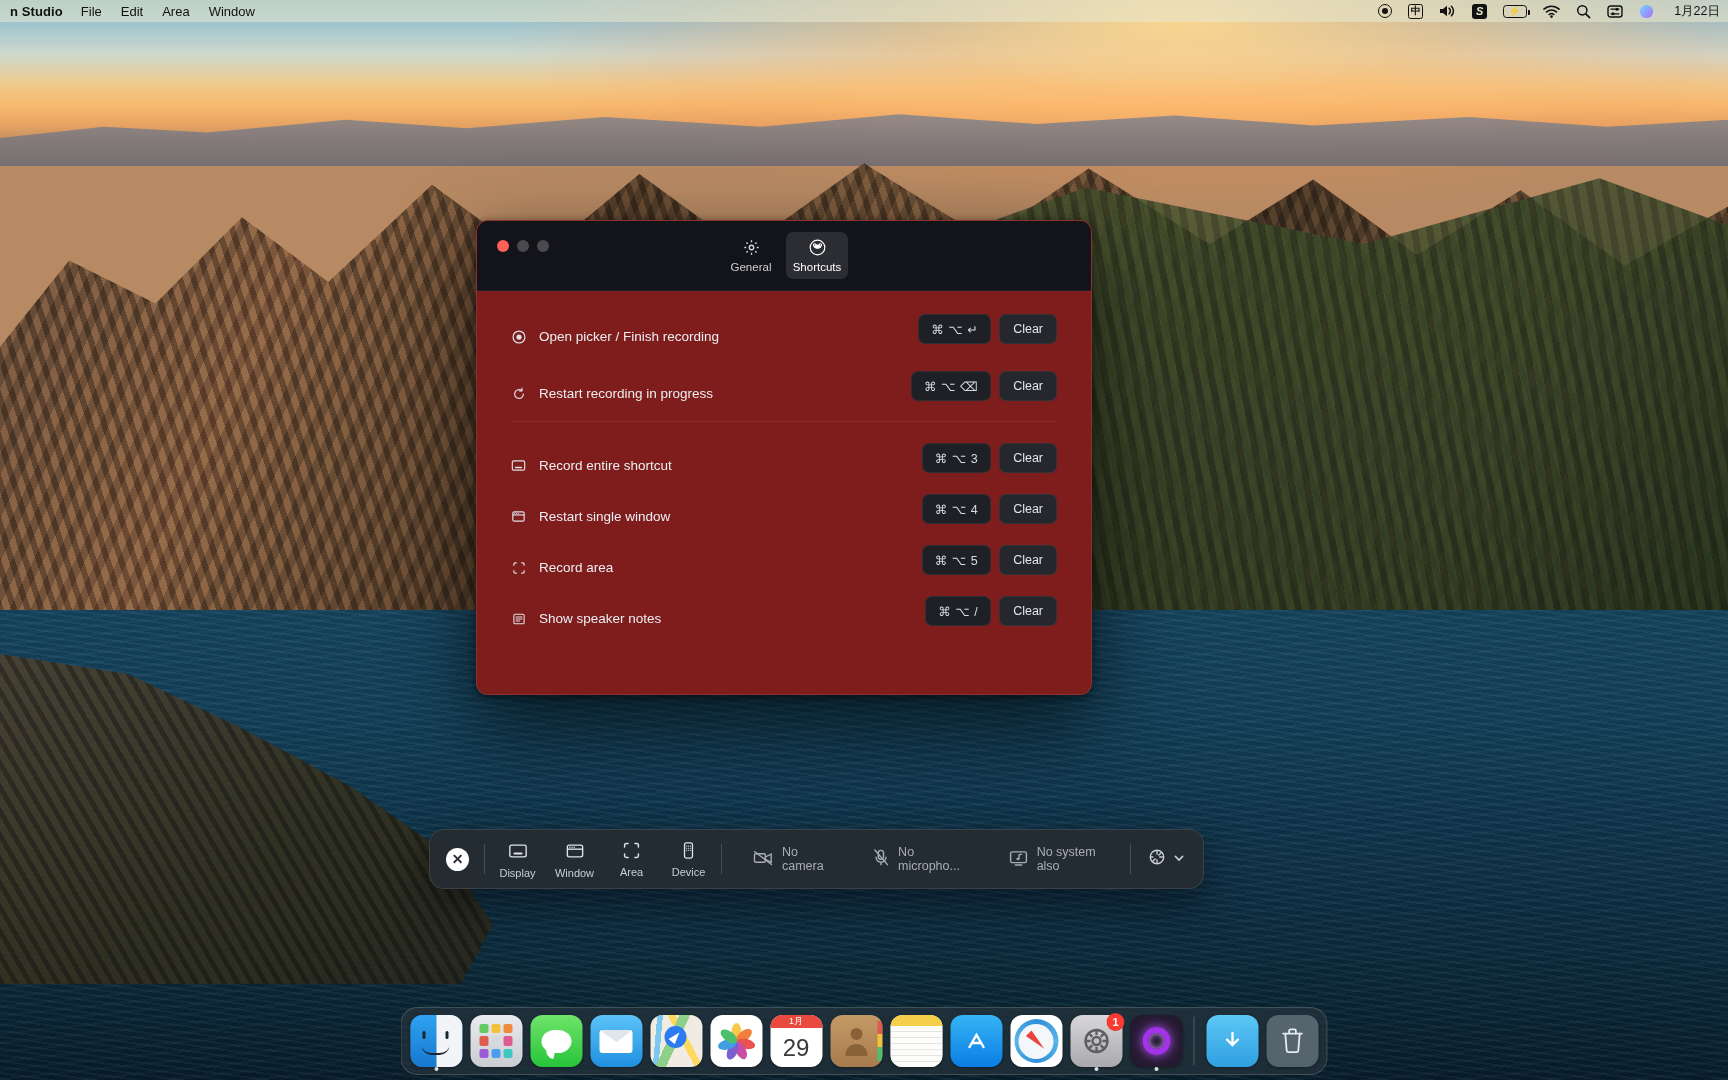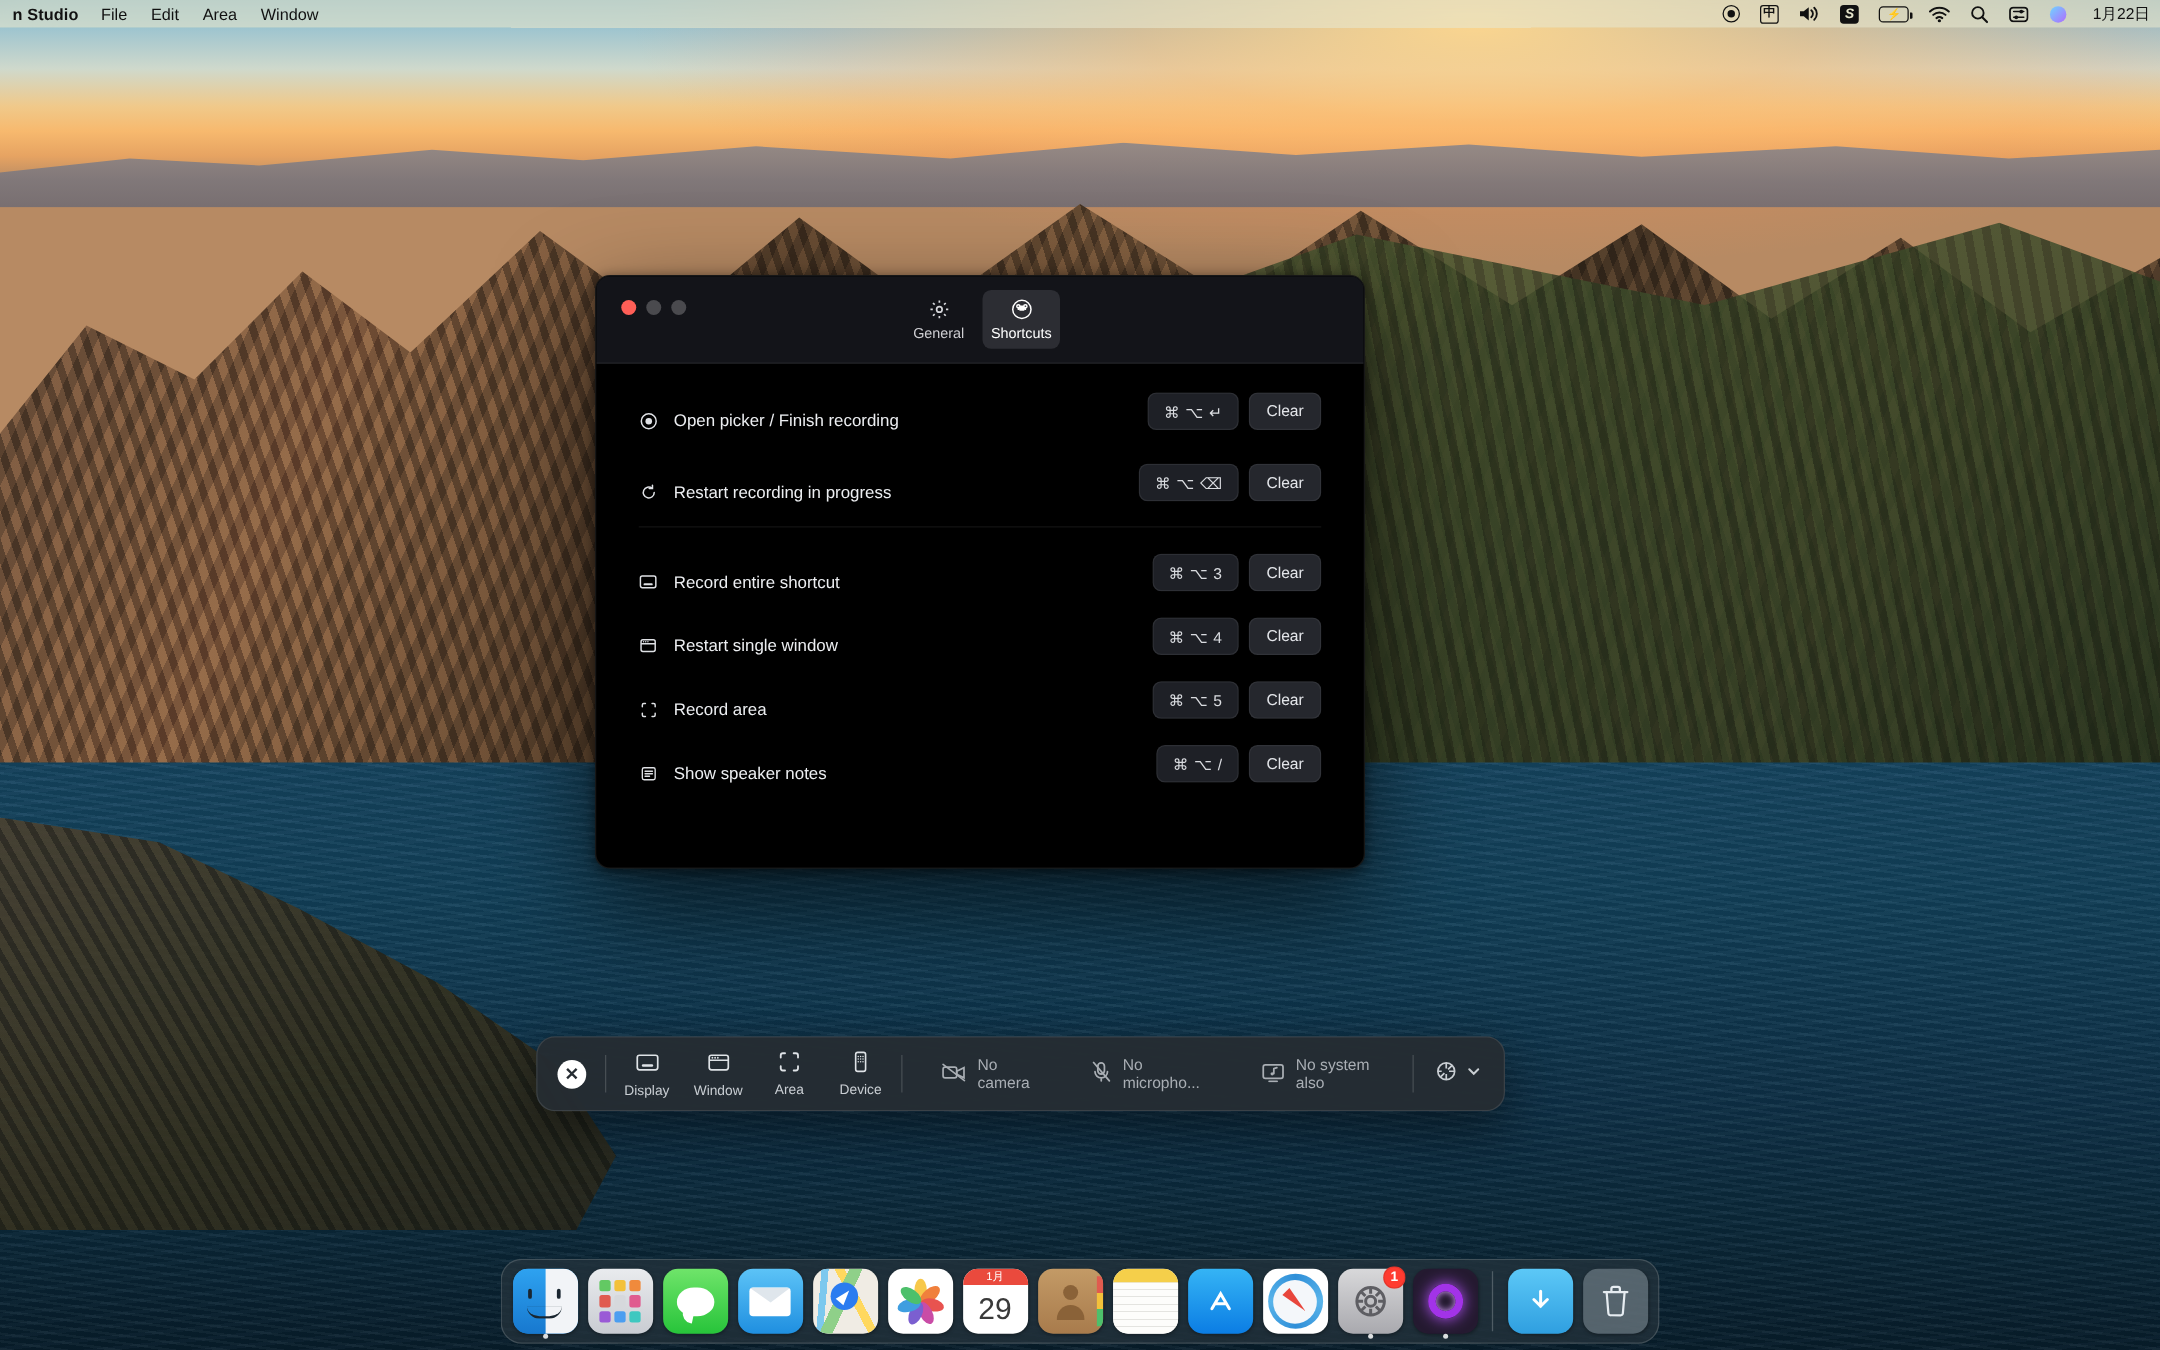--- a/index.html
+++ b/index.html
@@ -105,21 +105,21 @@
   .ico-cn{ width:15px;height:15px;border:1.6px solid #111;border-radius:2.5px;font-size:10px;line-height:12px;text-align:center;font-weight:bold;}
   .ico-s{ width:15px;height:15px;background:#111;border-radius:3px;color:#e8e7cd;font-size:11px;font-weight:bold;
           display:flex;align-items:center;justify-content:center;font-style:italic;}
   .ico-batt{ width:24px;height:13px;border:1.6px solid #111;border-radius:3.5px;position:relative;display:flex;align-items:center;justify-content:center;}
   .ico-batt::after{content:"";position:absolute;right:-4px;top:4px;width:2px;height:5px;background:#111;border-radius:0 1px 1px 0;}
   .ico-batt i{font-size:9px;font-style:normal;font-weight:bold;}
 
   
   #settings-window {
     position:absolute; left:476px; top:220px; width:616px; height:475px;
-    background:#000000;
+    background:#7f1d1d;
     border-radius:12px;
     box-shadow:0 30px 80px rgba(0,0,0,.62), 0 2px 10px rgba(0,0,0,.5);
     border:.5px solid rgba(255,255,255,.09);
     overflow:hidden; z-index:40;
     color:#e8e8ea;
   }
   #titlebar {
     height:70px; position:relative;
     display:flex; align-items:center; justify-content:center;
     border-bottom:1px solid rgba(255,255,255,.07);

